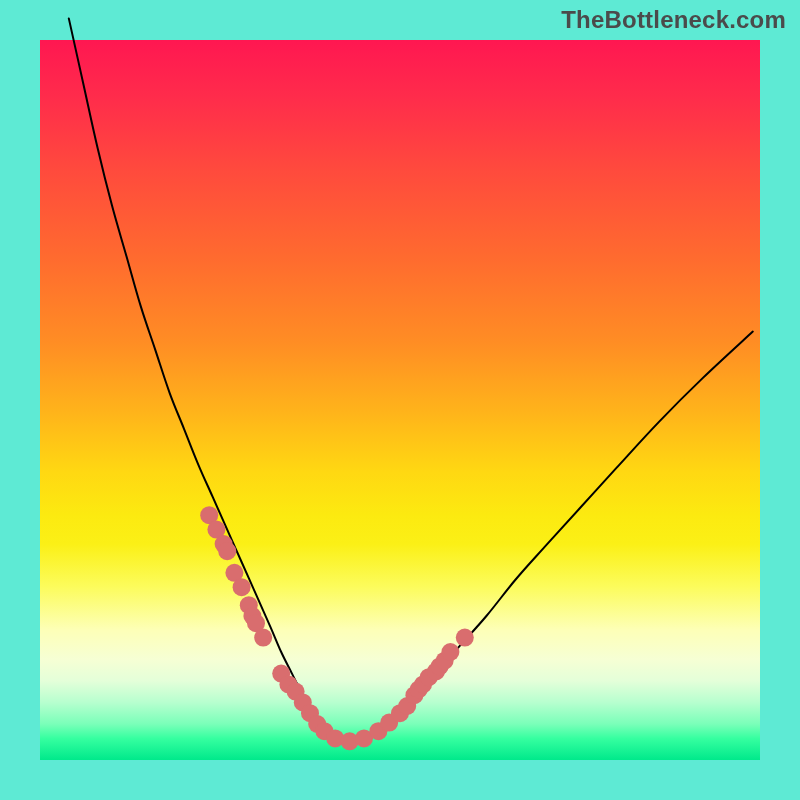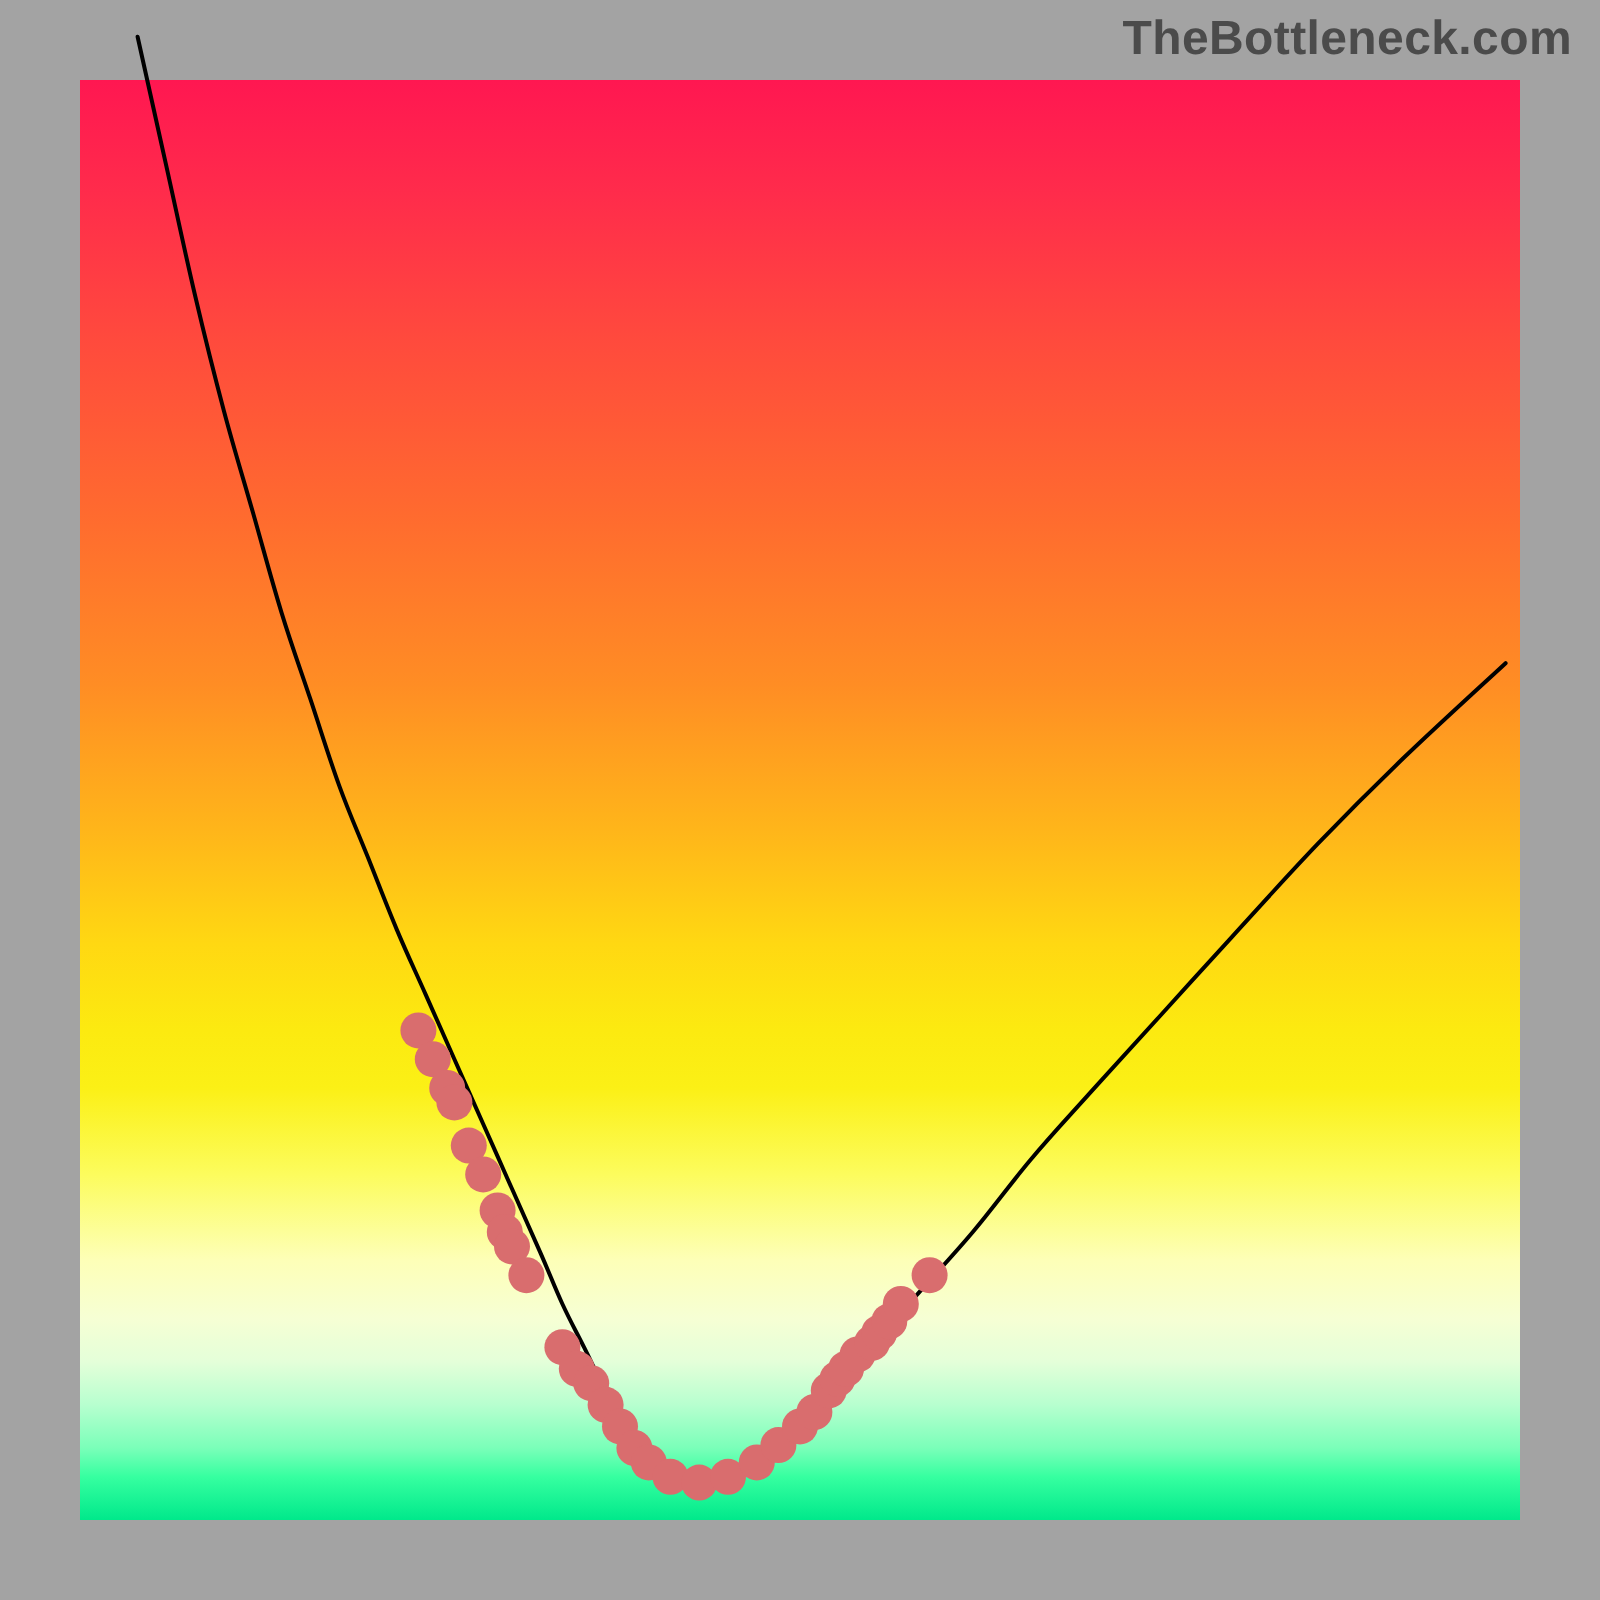--- a/index.html
+++ b/index.html
@@ -8,21 +8,21 @@
     width: 800px;
     height: 800px;
     background: #000;
     overflow: hidden;
     font-family: Arial, Helvetica, sans-serif;
   }
   .frame {
     position: relative;
     width: 800px;
     height: 800px;
-    background: #a3a3a3;
+    background: #5eead4;
   }
   .watermark {
     position: absolute;
     top: 6px;
     right: 14px;
     color: #4b4b4b;
     font-size: 24px;
     font-weight: 600;
     letter-spacing: 0.2px;
     z-index: 10;

